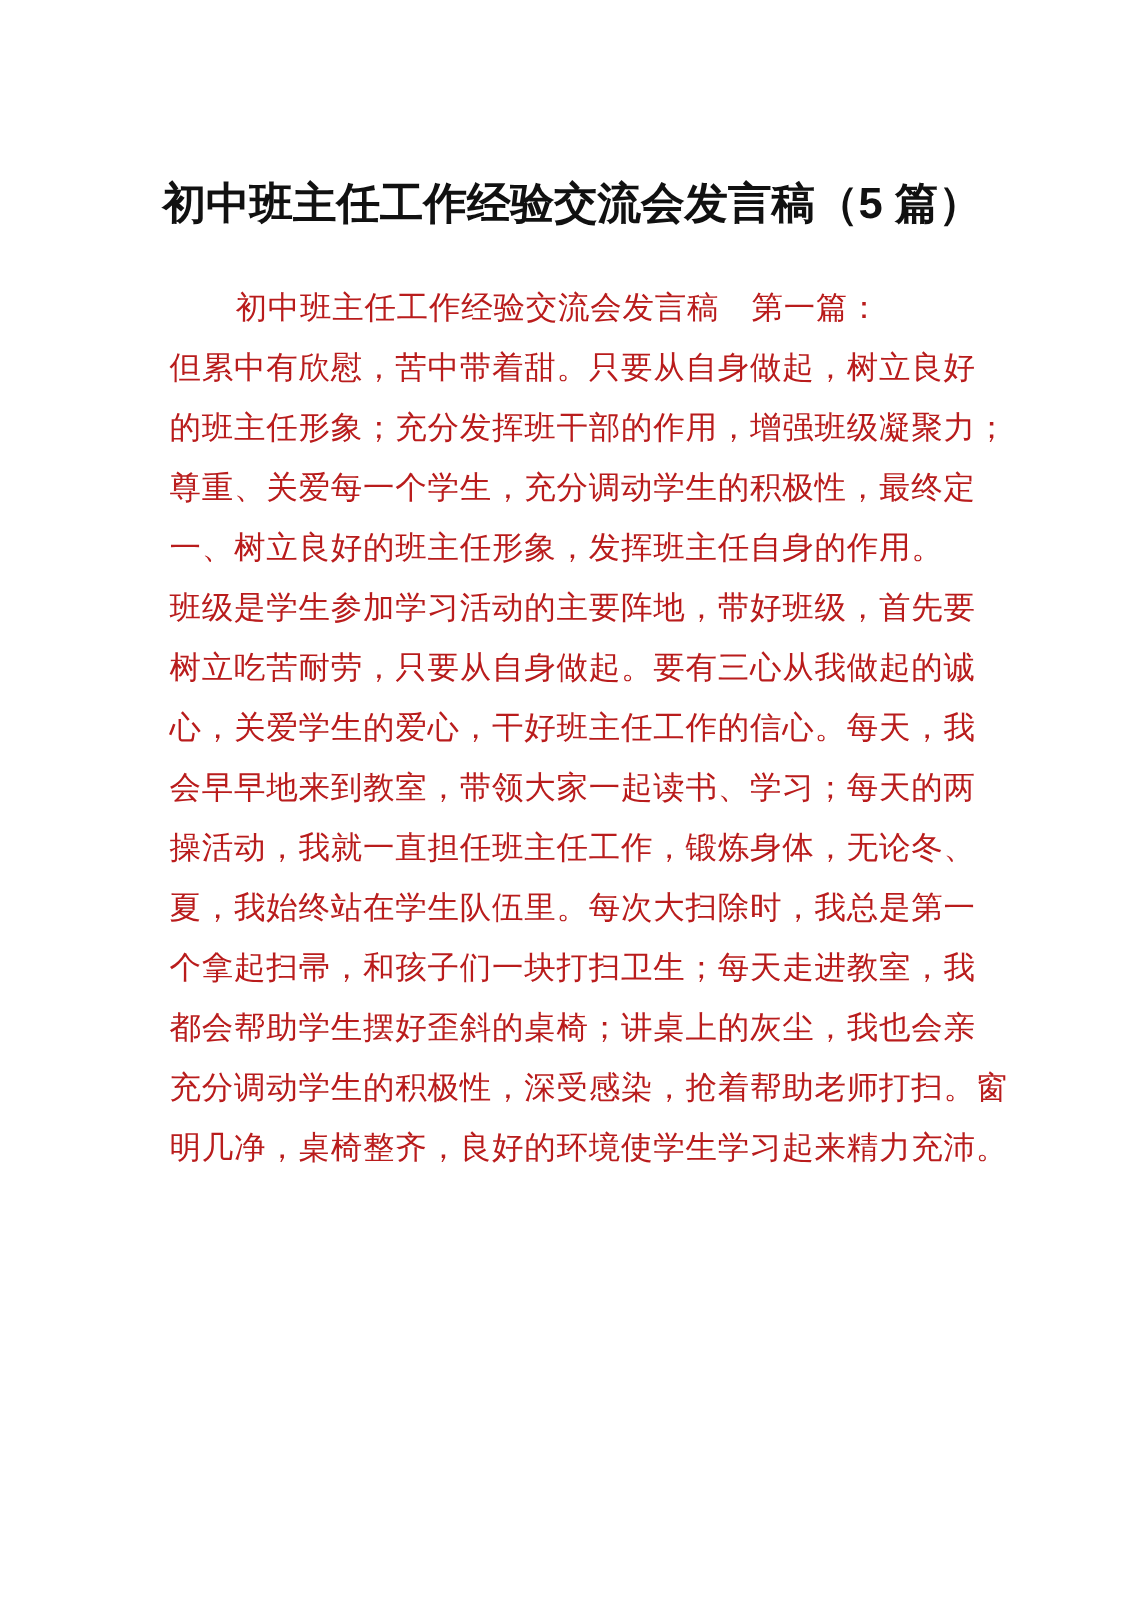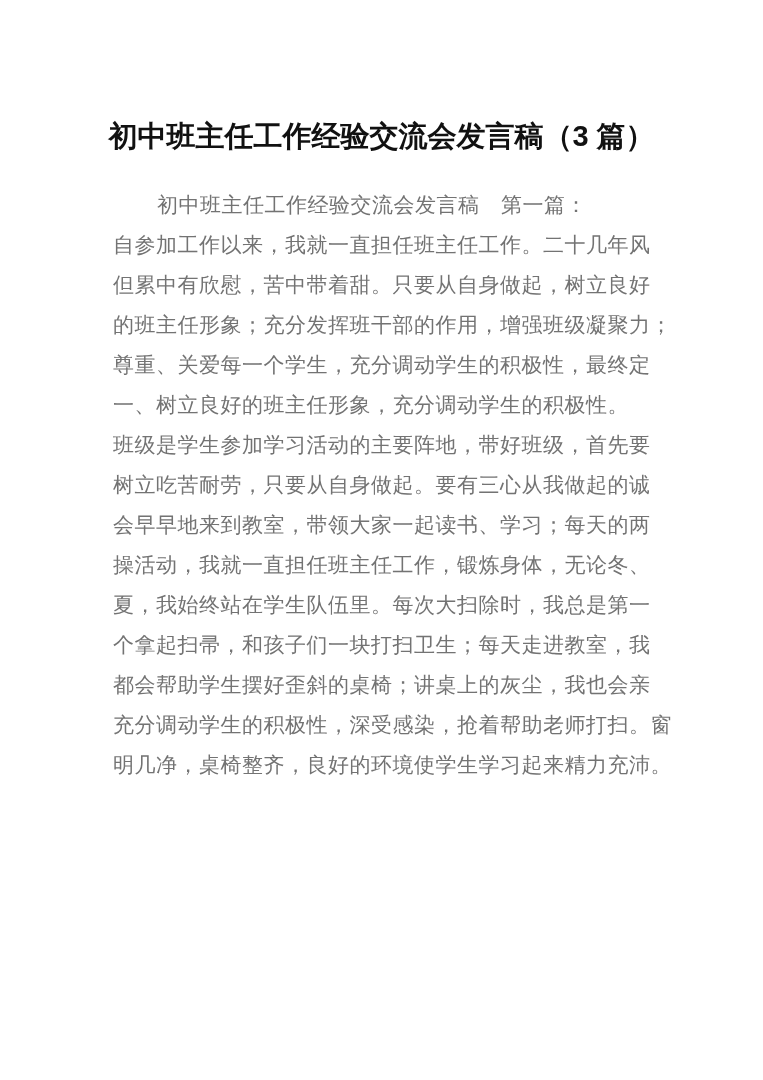--- a/index.html
+++ b/index.html
@@ -32,42 +32,42 @@
   }
   .doc-body {
     margin: 31px 110px 0 113px;
     color: #3b3b3b;
   }
   .text-line {
     font-size: 21px;
     line-height: 40px;
     letter-spacing: 0.5px;
     white-space: nowrap;
-    color: #737373;
+    color: #b91c1c;
   }
   .text-line.indent {
     padding-left: 44px;
   }
 </style>
 </head>
 <body>
 
 <div class="page">
 
-  <div class="doc-title">初中班主任工作经验交流会发言稿（3 篇）</div>
+  <div class="doc-title">初中班主任工作经验交流会发言稿（5 篇）</div>
 
   <div class="doc-body">
     <div class="text-line indent">初中班主任工作经验交流会发言稿　第一篇：</div>
-    <div class="text-line">自参加工作以来，我就一直担任班主任工作。二十几年风</div>
     <div class="text-line">但累中有欣慰，苦中带着甜。只要从自身做起，树立良好</div>
     <div class="text-line">的班主任形象；充分发挥班干部的作用，增强班级凝聚力；</div>
     <div class="text-line">尊重、关爱每一个学生，充分调动学生的积极性，最终定</div>
-    <div class="text-line">一、树立良好的班主任形象，充分调动学生的积极性。</div>
+    <div class="text-line">一、树立良好的班主任形象，发挥班主任自身的作用。</div>
     <div class="text-line">班级是学生参加学习活动的主要阵地，带好班级，首先要</div>
     <div class="text-line">树立吃苦耐劳，只要从自身做起。要有三心从我做起的诚</div>
+    <div class="text-line">心，关爱学生的爱心，干好班主任工作的信心。每天，我</div>
     <div class="text-line">会早早地来到教室，带领大家一起读书、学习；每天的两</div>
     <div class="text-line">操活动，我就一直担任班主任工作，锻炼身体，无论冬、</div>
     <div class="text-line">夏，我始终站在学生队伍里。每次大扫除时，我总是第一</div>
     <div class="text-line">个拿起扫帚，和孩子们一块打扫卫生；每天走进教室，我</div>
     <div class="text-line">都会帮助学生摆好歪斜的桌椅；讲桌上的灰尘，我也会亲</div>
     <div class="text-line">充分调动学生的积极性，深受感染，抢着帮助老师打扫。窗</div>
     <div class="text-line">明几净，桌椅整齐，良好的环境使学生学习起来精力充沛。</div>
   </div>
 
 </div>

